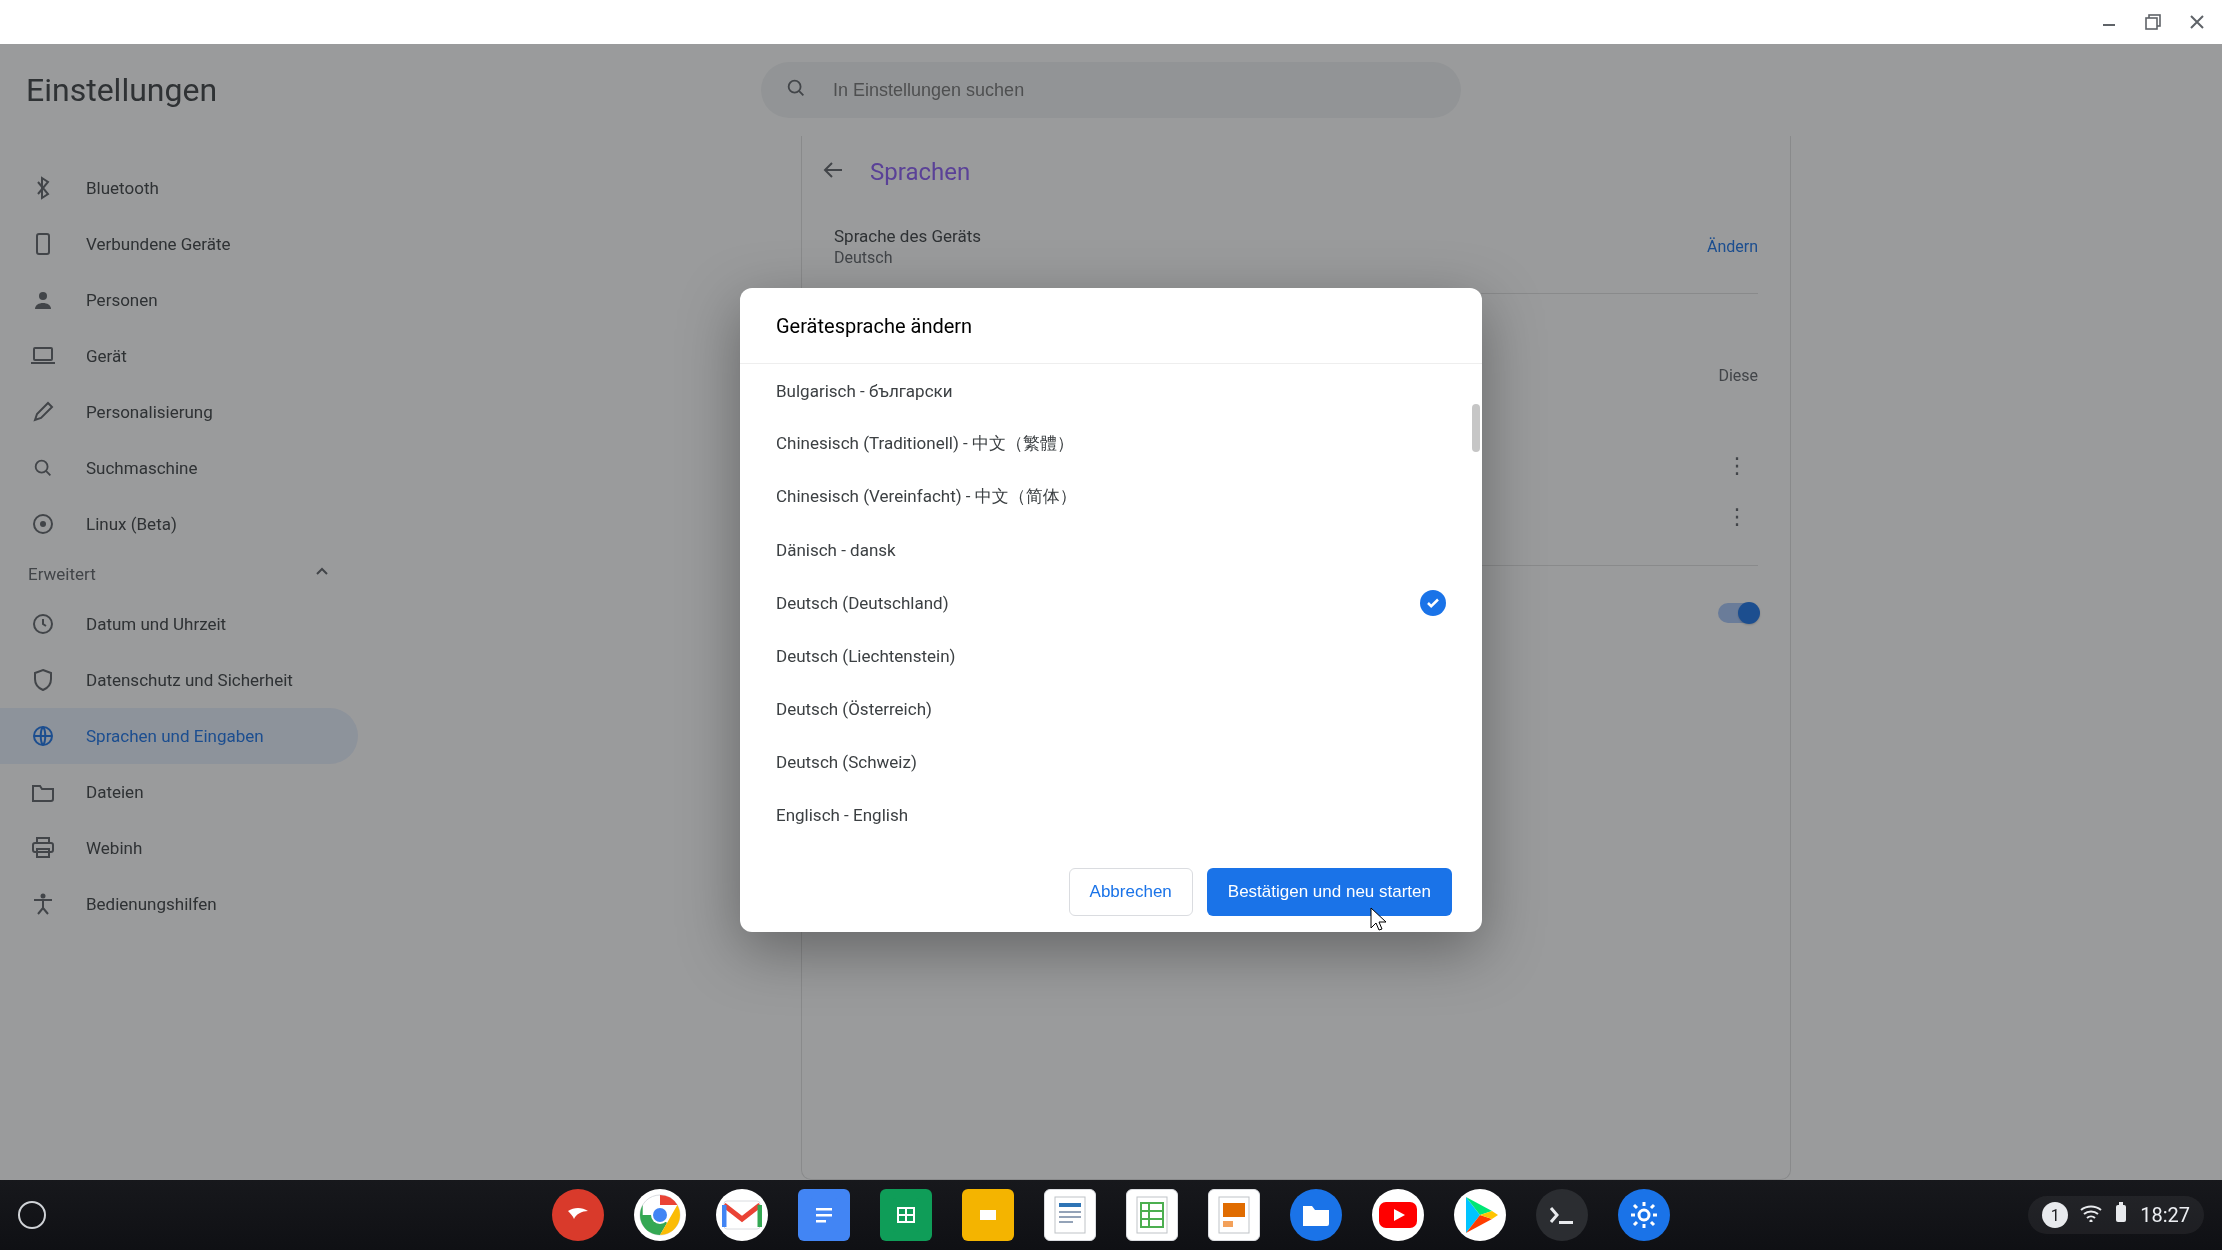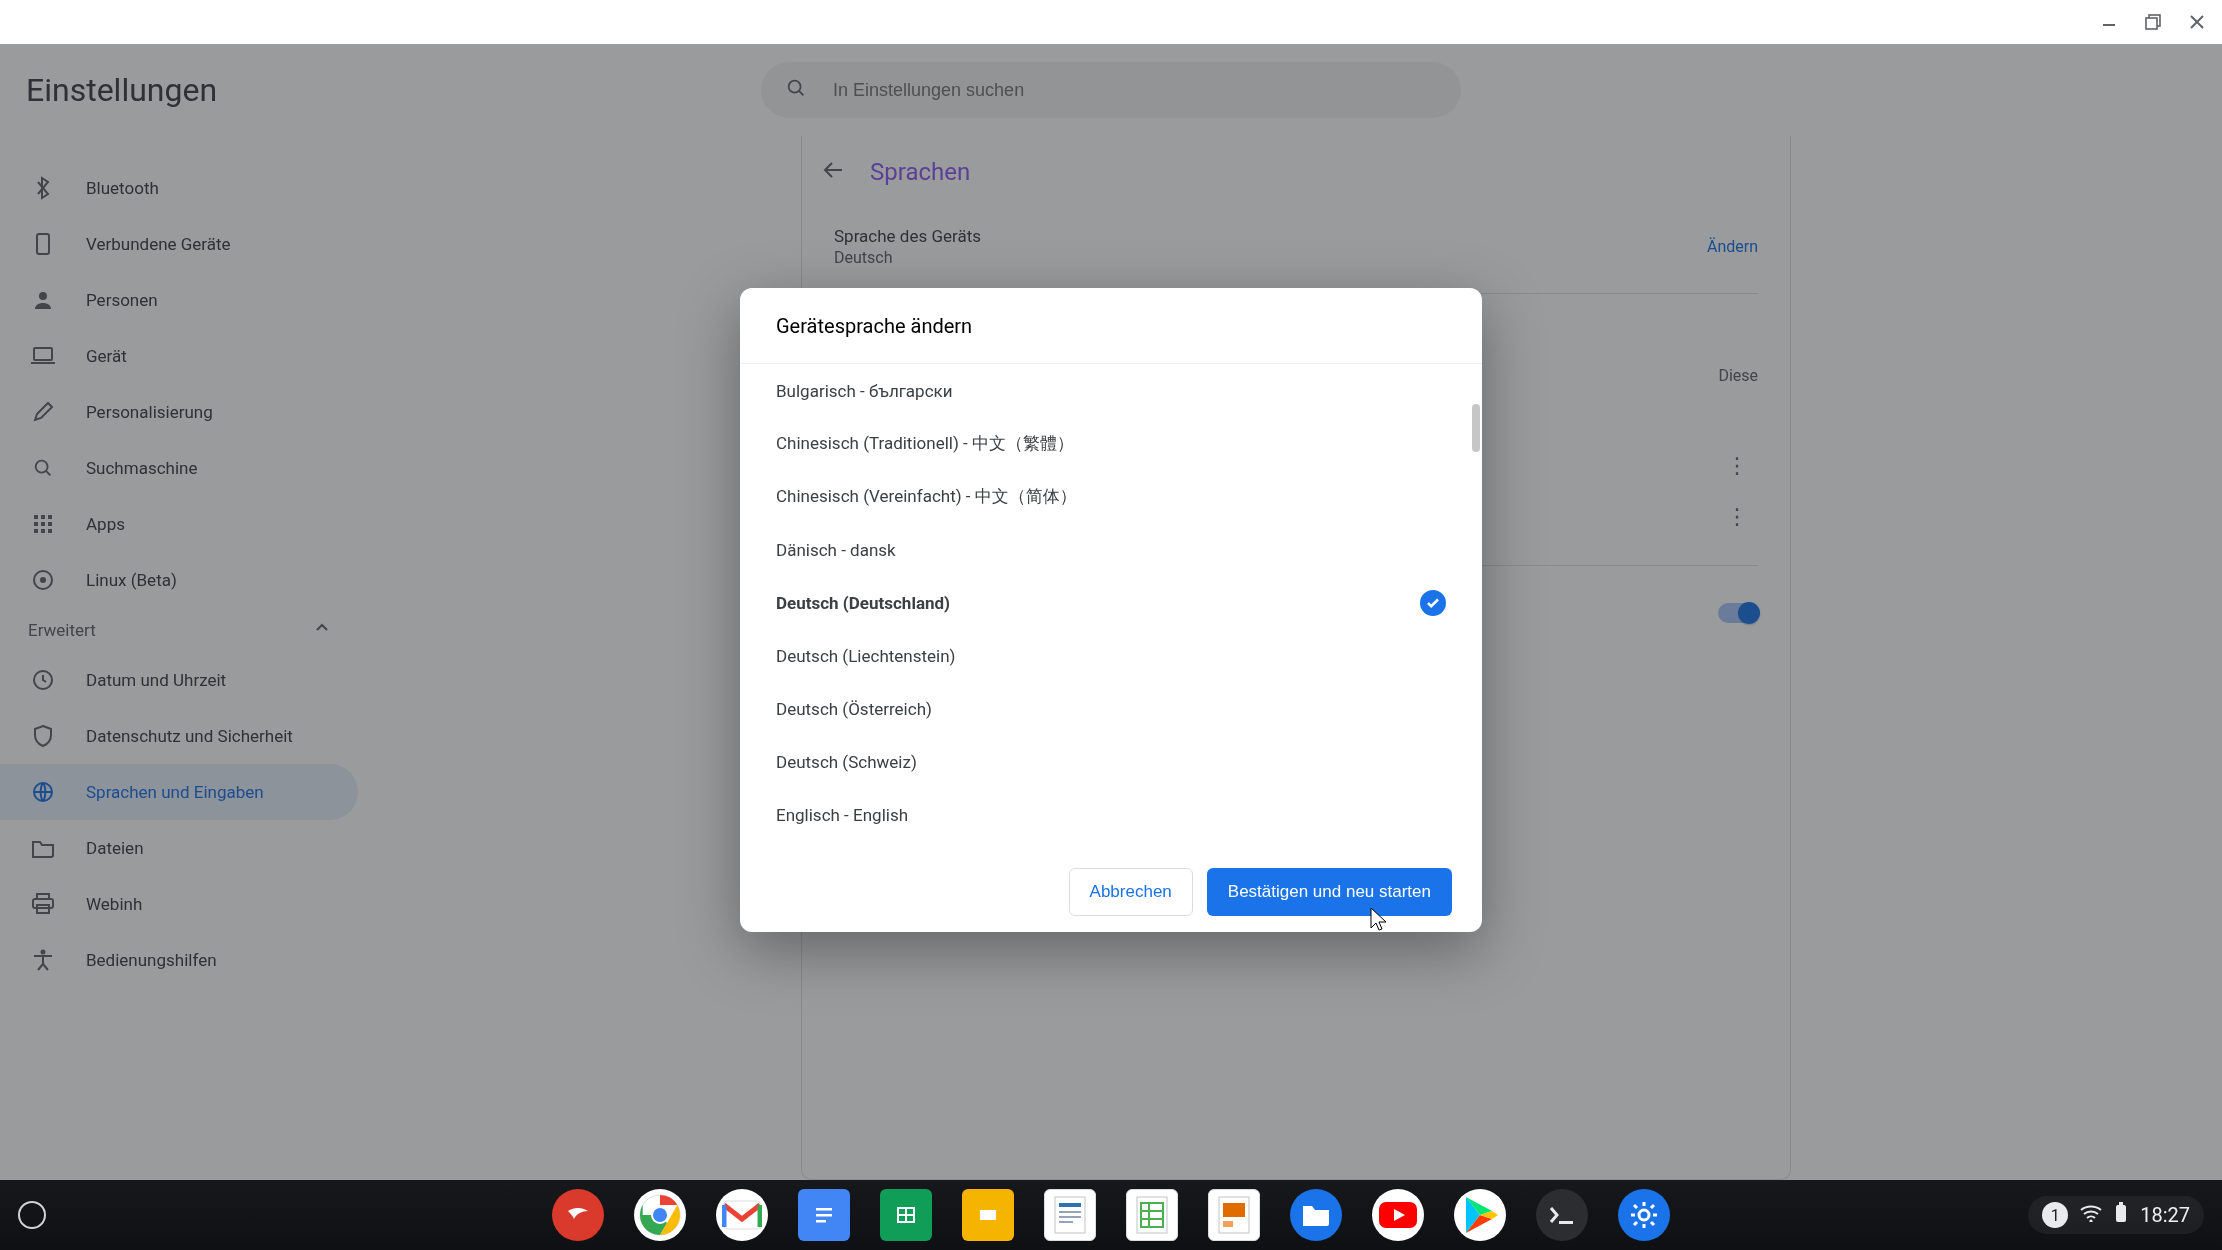--- a/index.html
+++ b/index.html
@@ -58,21 +58,21 @@
   .toggle{position:relative;width:40px;height:20px;border-radius:10px;background:#a8c7fa}
   .toggle::after{content:"";position:absolute;width:22px;height:22px;border-radius:50%;background:#1a73e8;right:-2px;top:-1px;box-shadow:0 1px 2px rgba(0,0,0,.2)}
 
   
   .scrim{position:absolute;inset:0;background:var(--scrim)}
   .dialog{position:absolute;left:50%;top:50%;transform:translate(-50%,-50%);width:742px;background:#fff;border-radius:12px;box-shadow:0 18px 60px rgba(0,0,0,0.35);overflow:hidden}
   .dlg-header{height:76px;display:flex;align-items:center;padding:0 36px;font-size:20px;color:#000000;border-bottom:1px solid #eee}
   .dlg-body{position:relative;height:488px;overflow:hidden}
   .dlg-list{position:absolute;inset:0;padding:0}
   .dlg-item{height:53px;display:flex;align-items:center;justify-content:space-between;padding:0 36px;font-size:17px;color:#3c4043}
-  .dlg-item.selected{font-weight:700}
+  .dlg-item.selected{font-weight:400}
   .dlg-check{width:26px;height:26px;border-radius:50%;background:#1a73e8;display:flex;align-items:center;justify-content:center;color:#fff;flex:none}
   .dlg-fade{position:absolute;left:0;right:0;bottom:0;height:26px;background:linear-gradient(to bottom,rgba(255,255,255,0),#fff)}
   .dlg-scrollbar{position:absolute;right:2px;top:40px;width:8px;height:48px;background:#c6c6c6;border-radius:4px}
   .dlg-footer{height:80px;display:flex;align-items:center;justify-content:flex-end;gap:14px;padding:0 30px}
   .btn{height:48px;padding:0 20px;border-radius:6px;font-size:17px;display:flex;align-items:center;border:1px solid transparent;cursor:pointer}
   .btn.secondary{background:#fff;border-color:#dadce0;color:var(--accent)}
   .btn.primary{background:var(--accent);color:#fff}
 
   
   .cursor{position:absolute;width:22px;height:28px;pointer-events:none}
@@ -174,38 +174,20 @@
           <span class="icon">
             <svg width="22" height="22" viewBox="0 0 24 24">
                 <circle cx="10.5" cy="10.5" r="6.5" fill="none" stroke="#5f6368" stroke-width="2"></circle>
                 <path d="M20 20l-4.5-4.5" stroke="#5f6368" stroke-width="2"></path>
               </svg>
           </span>
           <span>Suchmaschine</span>
         </div>
         <div class="sb-item">
           <span class="icon">
-            <svg width="20" height="20" viewBox="0 0 20 20">
-                <g fill="#5f6368">
-                  <rect x="1" y="1" width="4" height="4"></rect>
-                  <rect x="8" y="1" width="4" height="4"></rect>
-                  <rect x="15" y="1" width="4" height="4"></rect>
-                  <rect x="1" y="8" width="4" height="4"></rect>
-                  <rect x="8" y="8" width="4" height="4"></rect>
-                  <rect x="15" y="8" width="4" height="4"></rect>
-                  <rect x="1" y="15" width="4" height="4"></rect>
-                  <rect x="8" y="15" width="4" height="4"></rect>
-                  <rect x="15" y="15" width="4" height="4"></rect>
-                </g>
-              </svg>
-          </span>
-          <span>Apps</span>
-        </div>
-        <div class="sb-item">
-          <span class="icon">
             <svg width="22" height="22" viewBox="0 0 22 22">
                 <circle cx="11" cy="11" r="9" fill="none" stroke="#5f6368" stroke-width="2"></circle>
                 <circle cx="11" cy="11" r="3" fill="#5f6368"></circle>
               </svg>
           </span>
           <span>Linux (Beta)</span>
         </div>
 
         <div class="sb-section">
           <span>Erweitert</span>

